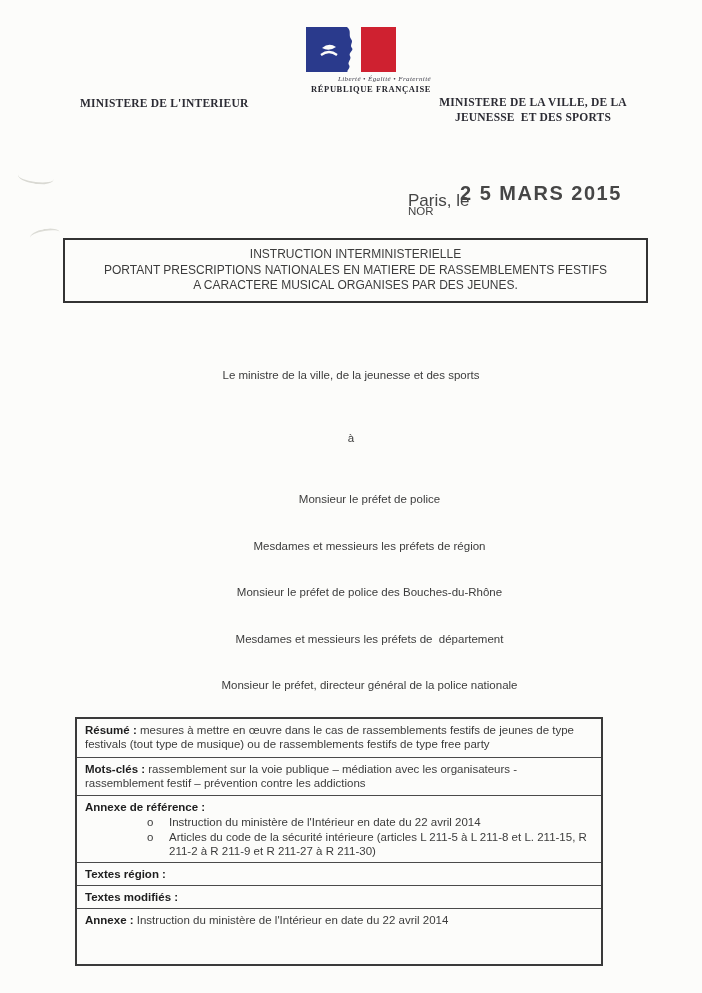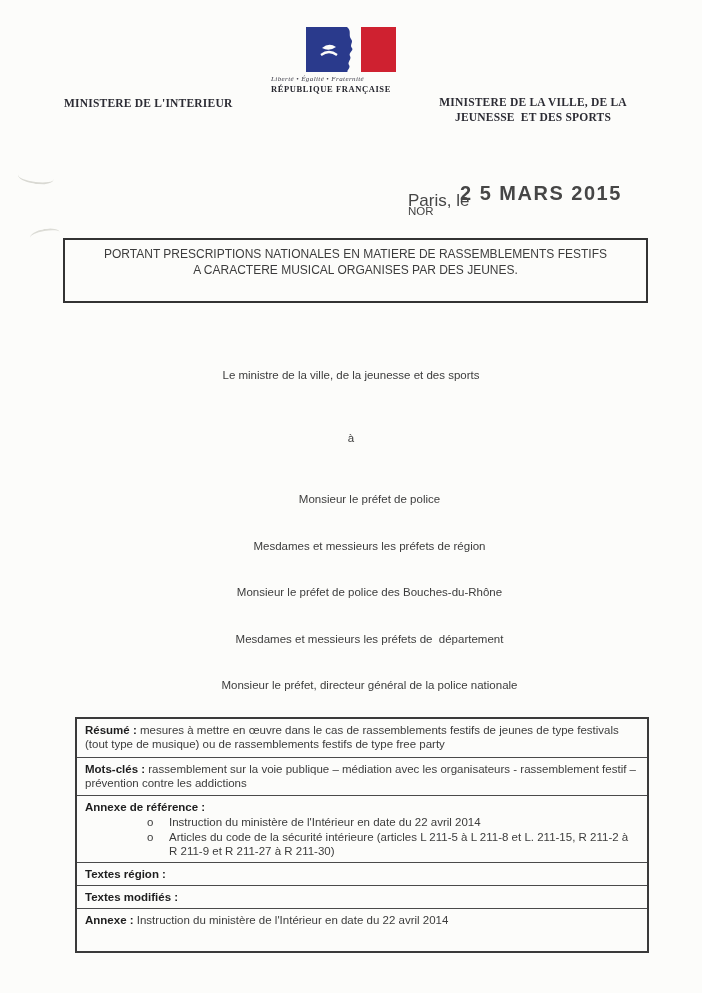--- a/index.html
+++ b/index.html
@@ -3,26 +3,26 @@
 <meta charset="utf-8">
 <style>
   * { margin:0; padding:0; box-sizing:border-box; }
   html,body { background:#e9e9e7; }
   .page {
     position:relative; width:702px; height:993px; margin:0 auto;
     background:#fcfcfa; overflow:hidden; color:#3b3b3b;
     font-family:"Liberation Sans", sans-serif;
   }
   
-  .logo-block { position:absolute; top:27px; left:50%; transform:translateX(-50%); width:160px; text-align:left; }
+  .logo-block { position:absolute; top:27px; left:50%; transform:translateX(-50%); width:160px; text-align:right; }
   .flag { width:90px; height:45px; display:block; margin:0 auto; }
   .motto { font:italic 7px "Liberation Serif", serif; color:#3a3a46; margin-top:3px; letter-spacing:.4px; white-space:pre-wrap; }
   .republic { font:bold 8.5px "Liberation Serif", serif; color:#26262e; letter-spacing:.6px; margin-top:1px; }
   .ministry-left {
-    position:absolute; left:64px; top:97px;
+    position:absolute; left:80px; top:97px;
     font:bold 11.5px "Liberation Serif", serif; color:#2c2c34; letter-spacing:.2px; white-space:pre-wrap;
   }
   .ministry-right {
     position:absolute; left:428px; top:95px; width:210px; text-align:center;
     font:bold 11.5px "Liberation Serif", serif; color:#2c2c34; letter-spacing:.2px; line-height:15px;
   }
   .ministry-right div { white-space:pre-wrap; }
   
   .place { position:absolute; left:408px; top:191px; font-size:17px; color:#454545; }
   .stamp {
@@ -38,31 +38,31 @@
   }
   
   .address { position:absolute; left:0; top:337px; width:702px; text-align:center; font-size:11.5px; line-height:15.5px; color:#3c3c3c; }
   .address div { white-space:pre-wrap; }
   .to-label { margin-top:16px; }
   .recipients { margin-top:15px;margin-left:37px; }
   .copy-label { margin-top:28px; }
   .copy-recipients { margin-top:15px; }
   
   .summary-table {
-    position:absolute; left:75px; top:717px; width:574px;
+    position:absolute; left:75px; top:717px; width:528px;
     border:2px solid #3a3a3a; font-size:11.5px; line-height:14px; color:#3c3c3c; background:#fcfcfa;
   }
   .row { padding:4px 8px 4px 8px; }
   .row + .row { border-top:1.5px solid #4a4a4a; }
   .lbl { font-weight:bold; color:#1e1e1e; }
   .row.resume { padding-bottom:6px; }
   .row.keywords { padding-bottom:5px; }
   .ref-item { display:flex; padding-left:62px; margin-top:1px; }
   .bullet { width:22px; flex:0 0 22px; }
-  .row.annex { padding-bottom:24px; }
+  .row.annex { padding-bottom:37px; }
   
   .scan-artifact { position:absolute; pointer-events:none; }
   .a1 { left:18px; top:170px; width:36px; height:14px; border-bottom:2px solid #d9d9d3; border-radius:50%; transform:rotate(7deg); }
   .a2 { left:30px; top:229px; width:30px; height:12px; border-top:2px solid #dcdcd6; border-radius:50%; transform:rotate(-10deg); }
 </style>
 </head>
 <body>
 
 <div class="page">
 
@@ -85,20 +85,21 @@
   <div class="ministry-right">
     <div>MINISTERE DE LA VILLE, DE LA</div>
     <div>JEUNESSE  ET DES SPORTS</div>
   </div>
 
   <span class="place">Paris, le</span>
   <span class="stamp">2 5 MARS 2015</span>
   <div class="nor">NOR</div>
 
   <div class="title-box">
+    <div>INSTRUCTION INTERMINISTERIELLE</div>
     <div>PORTANT PRESCRIPTIONS NATIONALES EN MATIERE DE RASSEMBLEMENTS FESTIFS</div>
     <div>A CARACTERE MUSICAL ORGANISES PAR DES JEUNES.</div>
   </div>
 
   <div class="address">
     <div class="senders">
       <div>Le ministre de la ville, de la jeunesse et des sports</div>
     </div>
     <div class="to-label">à</div>
     <div class="recipients">

